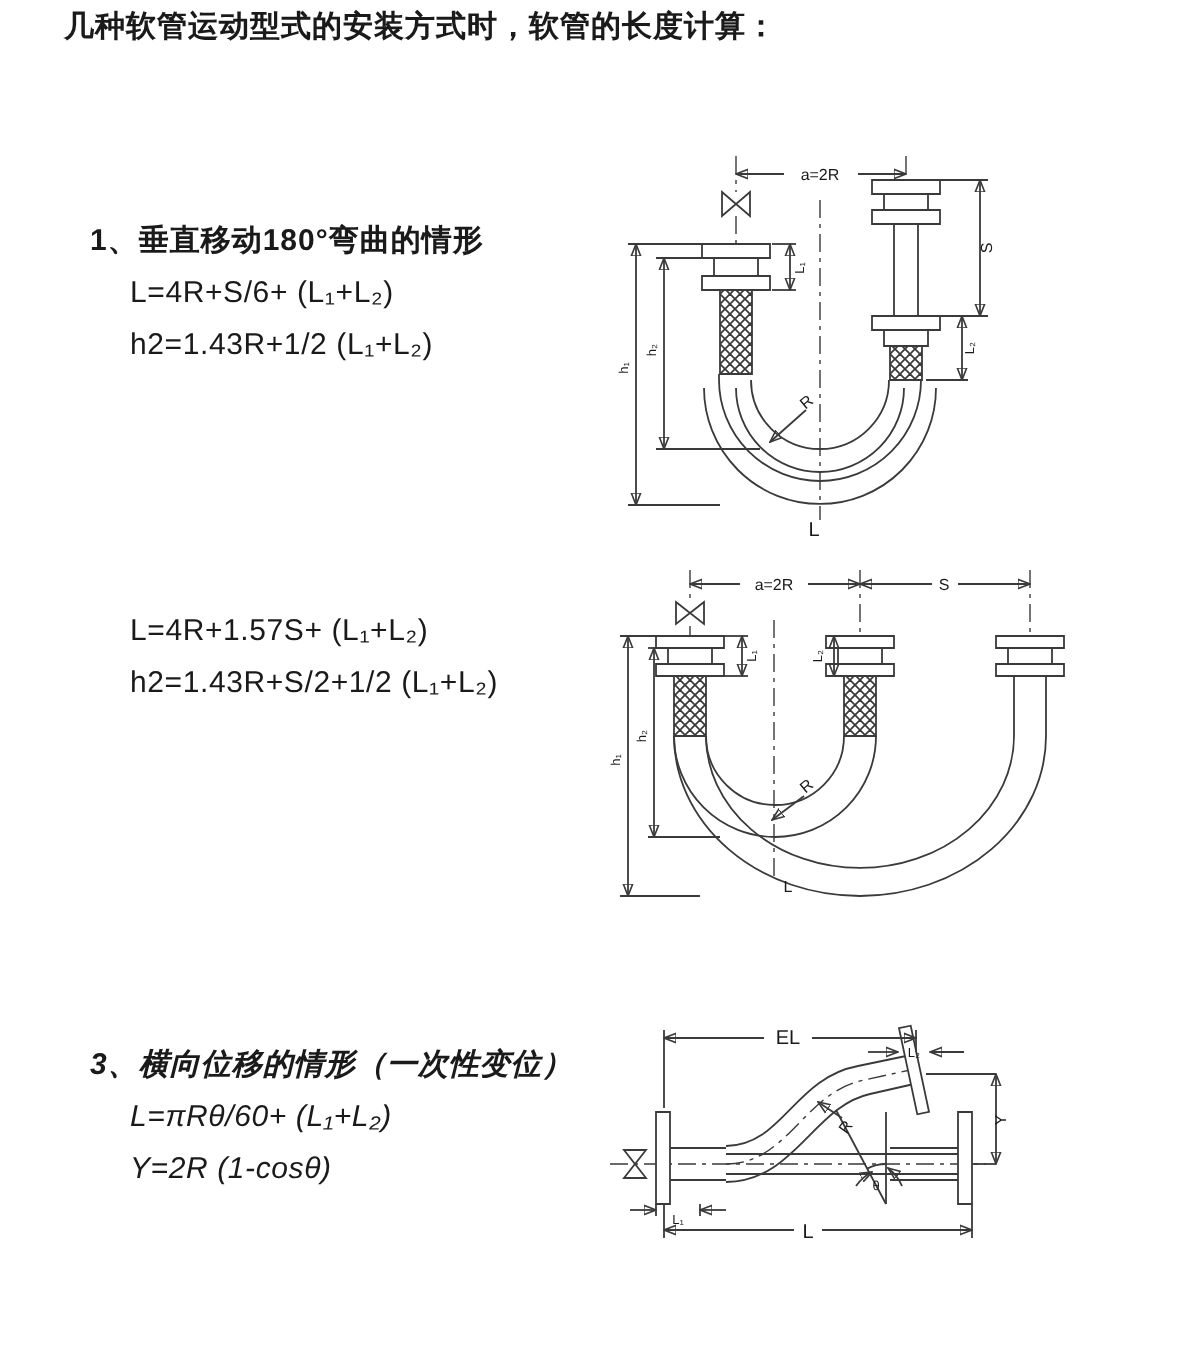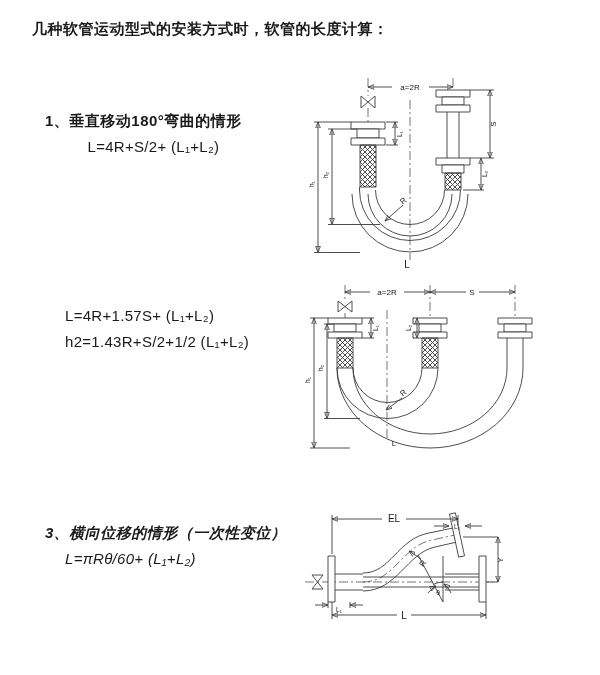--- a/index.html
+++ b/index.html
@@ -1,26 +1,26 @@
 <!DOCTYPE html>
 <html><head>
 <meta charset="utf-8">
 <style>
   html,body{margin:0;padding:0;}
   body{
     width:600px;height:675px;background:#ffffff;position:relative;overflow:hidden;
     font-family:"Liberation Sans","DejaVu Sans",sans-serif;color:#1a1a1a;
   }
   .title{
-    position:absolute;left:32px;top:20px;font-size:15px;font-weight:700;letter-spacing:.5px;
+    position:absolute;left:32px;top:4px;font-size:15px;font-weight:700;letter-spacing:.5px;
   }
   .sec{position:absolute;left:45px;}
   .sec .heading{font-size:15px;font-weight:700;line-height:18px;margin-bottom:8px;letter-spacing:.5px;}
   .sec .formula{font-size:15px;line-height:18px;margin:0 0 8px 20px;letter-spacing:.3px;white-space:pre;}
-  #sec1{top:112px;text-align:center;}
+  #sec1{top:112px;}
   #sec2{top:307px;}
   #sec3{top:524px;font-style:italic;}
   .diagram{position:absolute;}
   #svg1{left:300px;top:72px;}
   #svg2{left:300px;top:280px;}
   #svg3{left:293px;top:498px;}
   svg{overflow:visible;}
   svg *{vector-effect:non-scaling-stroke;}
   svg line, svg path{stroke:#3a3a3a;stroke-width:.9;fill:none;}
   svg rect.part{stroke:#3a3a3a;stroke-width:.9;fill:#ffffff;}
@@ -32,31 +32,33 @@
   svg text.big{font-size:10px;}
   svg text.sm{font-size:6.5px;}
 </style>
 </head>
 <body>
 
 <div class="title">几种软管运动型式的安装方式时，软管的长度计算：</div>
 
 <section class="sec" id="sec1">
   <div class="heading">1、垂直移动180°弯曲的情形</div>
-  <div class="formula">L=4R+S/2+ (L₁+L₂)</div>
+  <div class="formula">L=4R+S/6+ (L₁+L₂)</div>
+  <div class="formula">h2=1.43R+1/2 (L₁+L₂)</div>
 </section>
 
 <section class="sec" id="sec2">
   <div class="formula">L=4R+1.57S+ (L₁+L₂)</div>
   <div class="formula">h2=1.43R+S/2+1/2 (L₁+L₂)</div>
 </section>
 
 <section class="sec" id="sec3">
   <div class="heading">3、横向位移的情形（一次性变位）</div>
   <div class="formula">L=πRθ/60+ (L₁+L₂)</div>
+  <div class="formula">Y=2R (1-cosθ)</div>
 </section>
 
 <svg id="svg1" class="diagram" width="300" height="200" viewBox="0 0 300 200">
   <defs>
     <marker id="arr" viewBox="0 0 10 10" refX="9" refY="5" markerWidth="7.5" markerHeight="7.5" orient="auto-start-reverse">
       <path d="M0,1.5 L9,5 L0,8.5 Z" fill="#3a3a3a" stroke="none"></path>
     </marker>
     <pattern id="braidpat" width="5" height="5" patternUnits="userSpaceOnUse">
       <line x1="0" y1="0" x2="5" y2="5" stroke="#8a8a8a" stroke-width=".6"></line>
       <line x1="5" y1="0" x2="0" y2="5" stroke="#8a8a8a" stroke-width=".6"></line>

